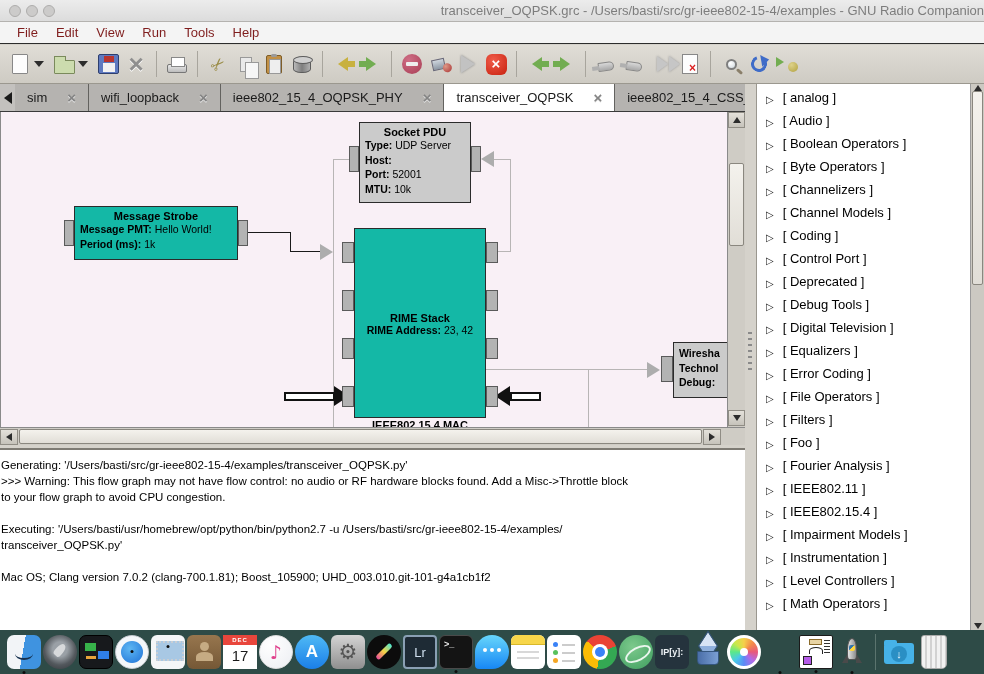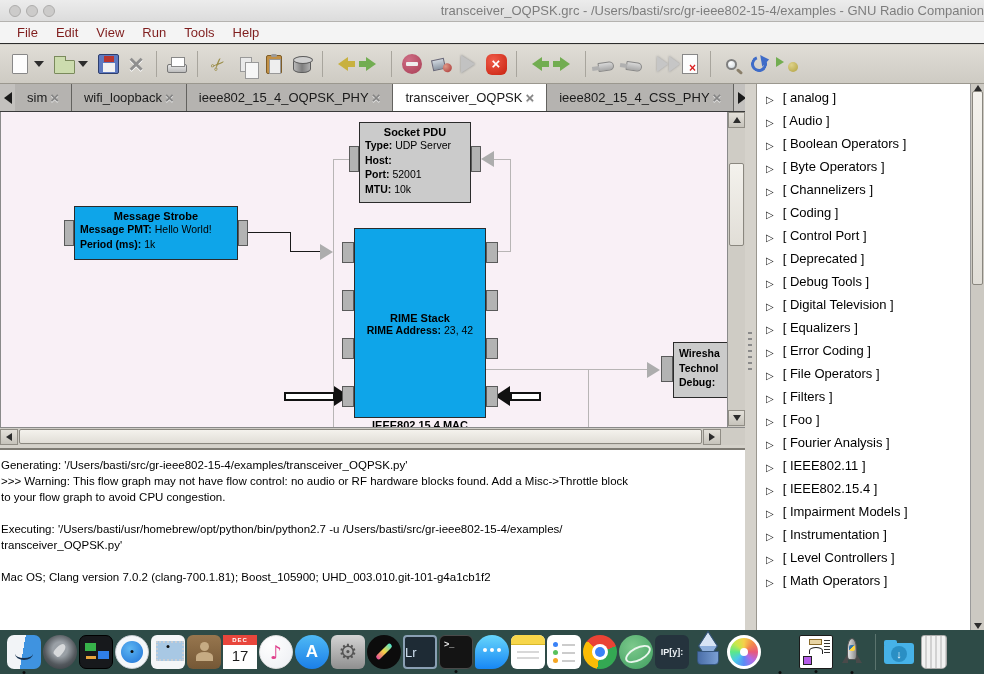--- a/index.html
+++ b/index.html
@@ -64,41 +64,41 @@
   .reloadi::before{content:"";position:absolute;right:-5px;top:-5px;width:0;height:0;border-left:6px solid transparent;border-right:6px solid transparent;border-bottom:8px solid #3f6cc8;transform:rotate(55deg)}
   .parseri{position:relative;width:22px;height:16px}
   .parseri .a{position:absolute;left:0;top:1px}
   .parseri::after{content:"";position:absolute;right:0;bottom:0;width:10px;height:10px;border-radius:50%;background:radial-gradient(circle at 35% 30%,#ded28a,#b1a13f)}
 
   
   #tabbar{left:0;top:84px;width:745px;height:28px;background:#c3c1be;border-bottom:1px solid #3a3a3a;display:flex;align-items:stretch}
   .tab-scroll{width:15px;display:flex;align-items:center;justify-content:center;flex:0 0 auto}
   .triL{width:0;height:0;border-top:6px solid transparent;border-bottom:6px solid transparent;border-right:8px solid #1a1a1a}
   .triR{width:0;height:0;border-top:6px solid transparent;border-bottom:6px solid transparent;border-left:8px solid #1a1a1a}
-  .tab{display:flex;align-items:center;justify-content:center;gap:3px;padding:0 12px;background:#b5b3b0;border-right:1px solid #63625f;font-size:13px;color:#1a1a1a;flex:0 0 auto}
+  .tab{display:flex;align-items:center;justify-content:center;gap:20px;padding:0 12px;background:#b5b3b0;border-right:1px solid #63625f;font-size:13px;color:#1a1a1a;flex:0 0 auto}
   .tab.active{background:#ffffff;border-right:1px solid #63625f}
   .tabx::before{content:"×";font-size:15px;font-weight:bold;color:#848484;text-shadow:0 1px 0 #e8e8e8}
   #tabbar .filler{flex:1 1 auto}
 
   
   #canvas{left:0;top:112px;width:727px;height:315px;background:#f9f0f6;overflow:hidden;border-left:1px solid #8a8a8a}
   .wire{position:absolute;background:#b8b5b5}
   .wireb{position:absolute;background:#1a1a1a}
   .ahead{position:absolute;width:0;height:0}
   .aR{border-top:8px solid transparent;border-bottom:8px solid transparent;border-left:13px solid #adadad}
   .aL{border-top:8px solid transparent;border-bottom:8px solid transparent;border-right:13px solid #adadad}
   .aRb{border-top:10px solid transparent;border-bottom:10px solid transparent;border-left:15px solid #111}
   .aLb{border-top:10px solid transparent;border-bottom:10px solid transparent;border-right:15px solid #111}
   .hollow{position:absolute;height:9px;background:#fff;border:2px solid #111}
   .blk{position:absolute;border:1px solid #2b2b2b;font-size:10.5px;color:#000}
   .blk .btitle{font-weight:bold;font-size:11px;text-align:center;padding-top:3px}
   .blk .prow{padding:0 5px;line-height:14.5px;white-space:nowrap}
   .blk .prow b{font-weight:bold}
   .b-gray{background:#cbcbcb}
-  .b-lav{background:#0ea5e9}
+  .b-lav{background:#14b8a6}
   .port{position:absolute;background:#b3b3b3;border:1px solid #5a5a5a}
 
   
   .sbv{left:727px;top:112px;width:18px;height:315px;background:#cfccc5;border-left:1px solid #8a8a8a}
   .sbh{left:0;top:427px;width:745px;height:18px;background:#cfccc5;border-top:1px solid #8a8a8a}
   .sbtn{position:absolute;background:linear-gradient(#e4e1da,#c6c3bb);border:1px solid #908d85;display:flex;align-items:center;justify-content:center}
   .sthumb{position:absolute;background:linear-gradient(#f4f2ed,#e1ded7);border:1px solid #8a877f;border-radius:2px}
   .tri-u{width:0;height:0;border-left:4px solid transparent;border-right:4px solid transparent;border-bottom:6px solid #2c2c2c}
   .tri-d{width:0;height:0;border-left:4px solid transparent;border-right:4px solid transparent;border-top:6px solid #2c2c2c}
   .tri-l{width:0;height:0;border-top:4px solid transparent;border-bottom:4px solid transparent;border-right:6px solid #2c2c2c}
@@ -144,21 +144,21 @@
   .dk-cal{background:#fff;border-radius:0;overflow:hidden}
   .cal-top{height:10px;background:#e8463c;color:#fff;font-size:6px;text-align:center;line-height:10px;letter-spacing:1px;font-weight:bold}
   .cal-day{font-size:15px;text-align:center;line-height:22px;color:#1a1a1a}
   .dk-itunes{background:radial-gradient(circle at 32% 28%,#ffffff,#eceef2);border-radius:50%;border:1px solid #ddd}
   .dk-itunes::before{content:"♪";position:absolute;width:100%;text-align:center;line-height:32px;font-size:19px;color:#e0418c;font-family:"DejaVu Sans",sans-serif}
   .dk-appstore{background:linear-gradient(#4fb9f5,#1b7fe8);border-radius:50%;display:flex;align-items:center;justify-content:center;color:#fff;font-size:17px;font-weight:bold}
   .dk-prefs{background:linear-gradient(#d4d4d4,#8f8f8f);border-radius:6px;display:flex;align-items:center;justify-content:center}
   .dk-prefs::before{content:"⚙";font-size:21px;color:#555;font-family:"DejaVu Sans",sans-serif}
   .dk-color{background:#0c0c0c;border-radius:50%}
   .dk-color::before{content:"";position:absolute;left:7px;top:14px;width:20px;height:5px;border-radius:3px;background:linear-gradient(90deg,#e84a9a,#f5d442,#4ae8d4);transform:rotate(-45deg)}
-  .dk-lr{background:#1e2b35;border:2px solid #8aa0b4;border-radius:4px;display:flex;align-items:center;justify-content:flex-start;color:#cfe0ef;font-size:13px}
+  .dk-lr{background:#1e2b35;border:2px solid #8aa0b4;border-radius:4px;display:flex;align-items:center;justify-content:center;color:#cfe0ef;font-size:13px}
   .dk-term{background:#141414;border:1px solid #4a4a4a;border-radius:6px;color:#ededed;font-size:9px;padding:3px 0 0 4px;font-weight:bold}
   .dk-msg{background:linear-gradient(#67d6fb,#1787f5);border-radius:50% 50% 50% 12%}
   .dk-msg::before{content:"";position:absolute;left:8px;top:13px;width:4px;height:4px;border-radius:50%;background:#fff;box-shadow:7px 0 #fff,14px 0 #fff}
   .dk-notes{background:#fff;border-radius:6px;overflow:hidden}
   .dk-notes::before{content:"";display:block;height:9px;background:#f7d64a;border-bottom:1px solid #d8b82a}
   .dk-notes::after{content:"";position:absolute;left:6px;top:16px;width:22px;height:2px;background:#d8d8d8;box-shadow:0 6px #d8d8d8}
   .dk-rem{background:#fff;border-radius:6px}
   .dk-rem::before{content:"";position:absolute;left:6px;top:7px;width:5px;height:5px;border-radius:50%;background:#3a82f7;box-shadow:0 8px #58c15c,0 16px #f5a623}
   .dk-rem::after{content:"";position:absolute;left:15px;top:9px;width:13px;height:2px;background:#ccc;box-shadow:0 8px #ccc,0 16px #ccc}
   .dk-chrome{background:conic-gradient(from -50deg,#ea4335 0 33.3%,#34a853 33.3% 66.6%,#fbbc05 66.6%);border-radius:50%}
@@ -446,20 +446,24 @@
       <div class="trow">
           <span class="texp"></span>
           <span class="tlabel">[ Byte Operators ]</span>
         </div>
       <div class="trow">
           <span class="texp"></span>
           <span class="tlabel">[ Channelizers ]</span>
         </div>
       <div class="trow">
           <span class="texp"></span>
+          <span class="tlabel">[ Channel Models ]</span>
+        </div>
+      <div class="trow">
+          <span class="texp"></span>
           <span class="tlabel">[ Coding ]</span>
         </div>
       <div class="trow">
           <span class="texp"></span>
           <span class="tlabel">[ Control Port ]</span>
         </div>
       <div class="trow">
           <span class="texp"></span>
           <span class="tlabel">[ Deprecated ]</span>
         </div>

